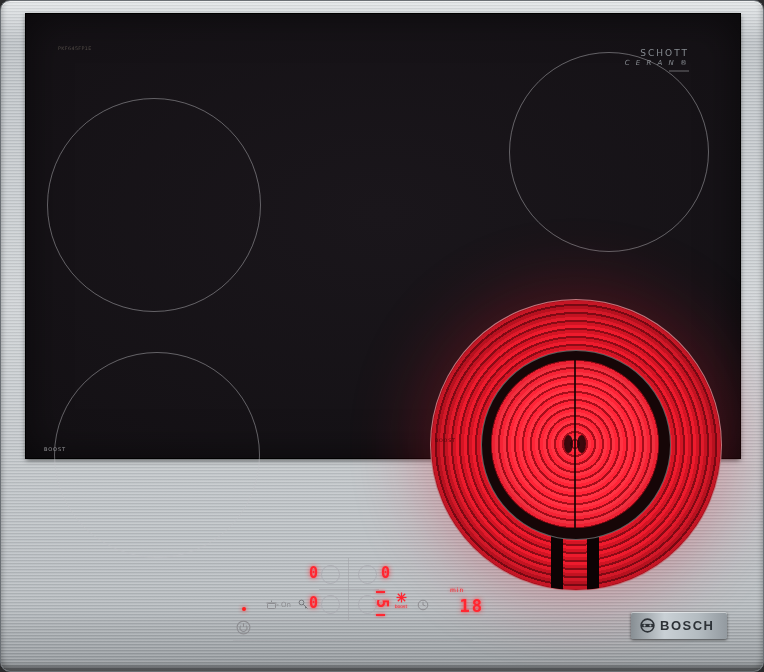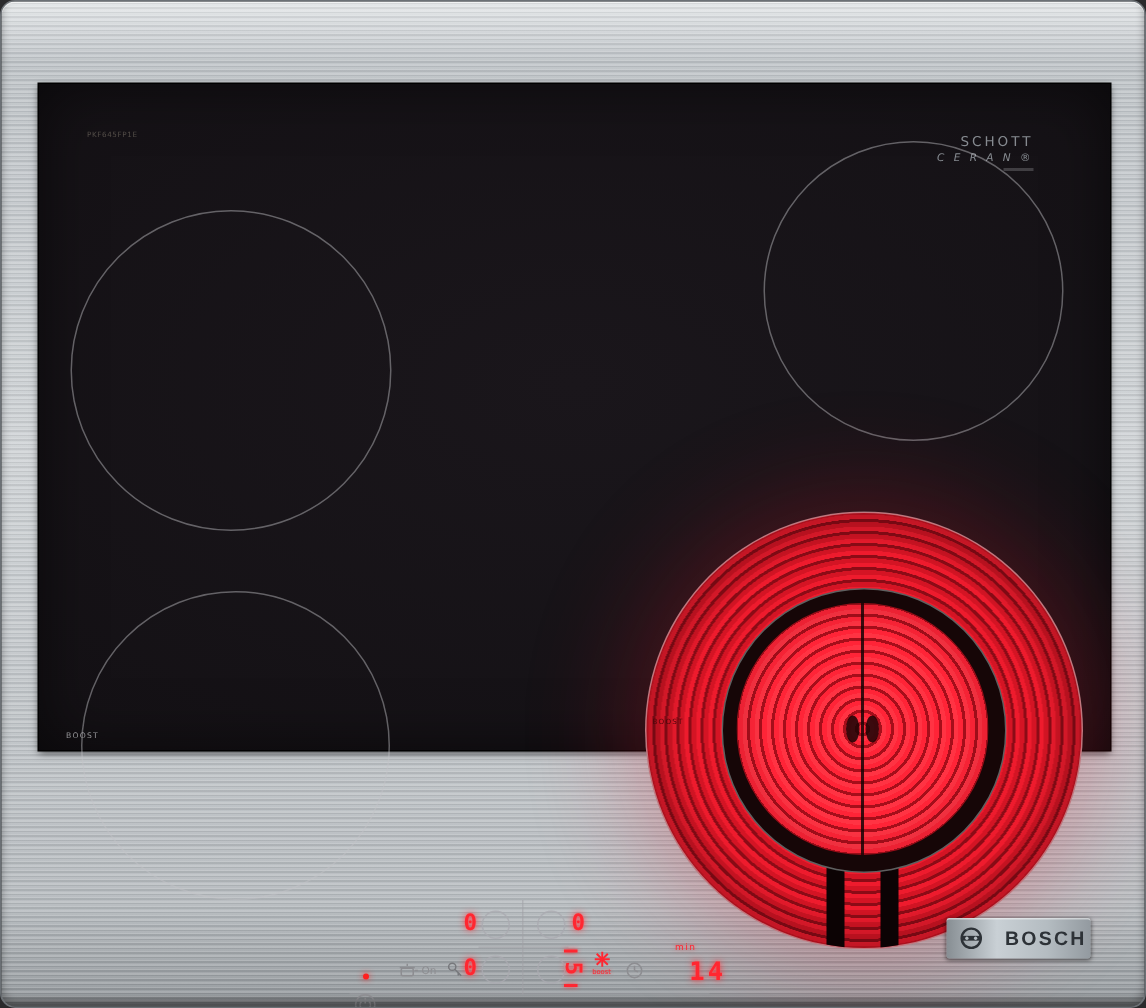--- a/index.html
+++ b/index.html
@@ -15,21 +15,20 @@
     box-shadow: inset 0 1px 0 rgba(255,255,255,0.5), inset 0 -4px 6px rgba(0,0,0,0.35);
   }
   .hob:after{content:"";position:absolute;left:0;right:0;bottom:0;height:7px;
     background:linear-gradient(180deg,rgba(0,0,0,0) 0%,rgba(0,0,0,0.35) 100%);}
 
   
   .glass{
     position:absolute;left:25px;top:13px;width:714px;height:444px;border-radius:0;
     background: radial-gradient(130% 120% at 50% 45%, #1a161b 0%, #141115 55%, #0d0b0f 100%);
     box-shadow: 0 0 0 1px #000, 0 2px 5px rgba(0,0,0,0.65), inset 0 0 40px rgba(0,0,0,0.55);
-    margin-top: 42px;
   }
 
   
   .ring{position:absolute;border:1px solid rgba(195,195,200,0.45);border-radius:50%;}
   .ring-tl{left:21px;top:84px;width:212px;height:212px;}
   .ring-tr{left:483px;top:38px;width:198px;height:198px;}
   .ring-bl{left:28px;top:338px;width:204px;height:204px;}
 
   .boost-print{position:absolute;color:#97979a;font-size:6px;letter-spacing:1px;transform:scale(0.85);transform-origin:left center;}
 
@@ -90,21 +89,21 @@
          transform:scale(0.8);transform-origin:left top;opacity:0.85;}
   .schott{position:absolute;right:51px;top:34px;text-align:right;color:#9aa0a6;opacity:0.85;}
   .schott .l1{font-size:9px;letter-spacing:2px;}
   .schott .l2{font-size:7px;letter-spacing:2px;margin-top:1px;font-style:italic;}
   .fineprint{position:absolute;right:51px;top:56px;width:20px;height:2px;background:rgba(145,145,150,0.35);}
 
   .plate{
     position:absolute;left:630px;top:611px;width:96px;height:27px;border-radius:2px;
     background:linear-gradient(90deg,#878e93 0%,#c9d0d5 35%,#b4bcc1 70%,#939aa0 100%);
     box-shadow:0 1px 3px rgba(0,0,0,0.6), inset 0 1px 0 rgba(255,255,255,0.5);
-    display:flex;align-items:center;gap:15px;padding-left:9px;box-sizing:border-box;
+    display:flex;align-items:center;gap:5px;padding-left:9px;box-sizing:border-box;
   }
   .plate .txt{color:#2d3237;font-weight:bold;font-size:13px;letter-spacing:1.5px;
     font-family:"Liberation Sans",sans-serif;}
   svg{display:block;}
 </style>
 </head>
 <body>
 
 <div class="stage">
   <div class="hob">
@@ -189,21 +188,21 @@
       </svg>
 
       <svg style="position:absolute;left:391px;top:585px;" width="12" height="12" viewBox="0 0 12 12">
         <g stroke="#8d8d91" stroke-width="1" fill="none">
           <circle cx="6" cy="6" r="4.8"></circle>
           <line x1="6" y1="6" x2="6" y2="2.8"></line>
           <line x1="6" y1="6" x2="8.4" y2="6.8"></line>
         </g>
       </svg>
       <div class="timer-min">min</div>
-      <div class="timer-val seg">14</div>
+      <div class="timer-val seg">18</div>
 
       <div class="indicator-dot"></div>
       <svg class="pwr" viewBox="0 0 15 15">
         <g stroke="#8d8d91" stroke-width="1.1" fill="none">
           <circle cx="7.5" cy="7.5" r="6.4"></circle>
           <path d="M5 5.6 a3.4 3.4 0 1 0 5 0"></path>
           <line x1="7.5" y1="3.2" x2="7.5" y2="7"></line>
         </g>
       </svg>
       <div class="slider-line" style="top:606px;"></div>

